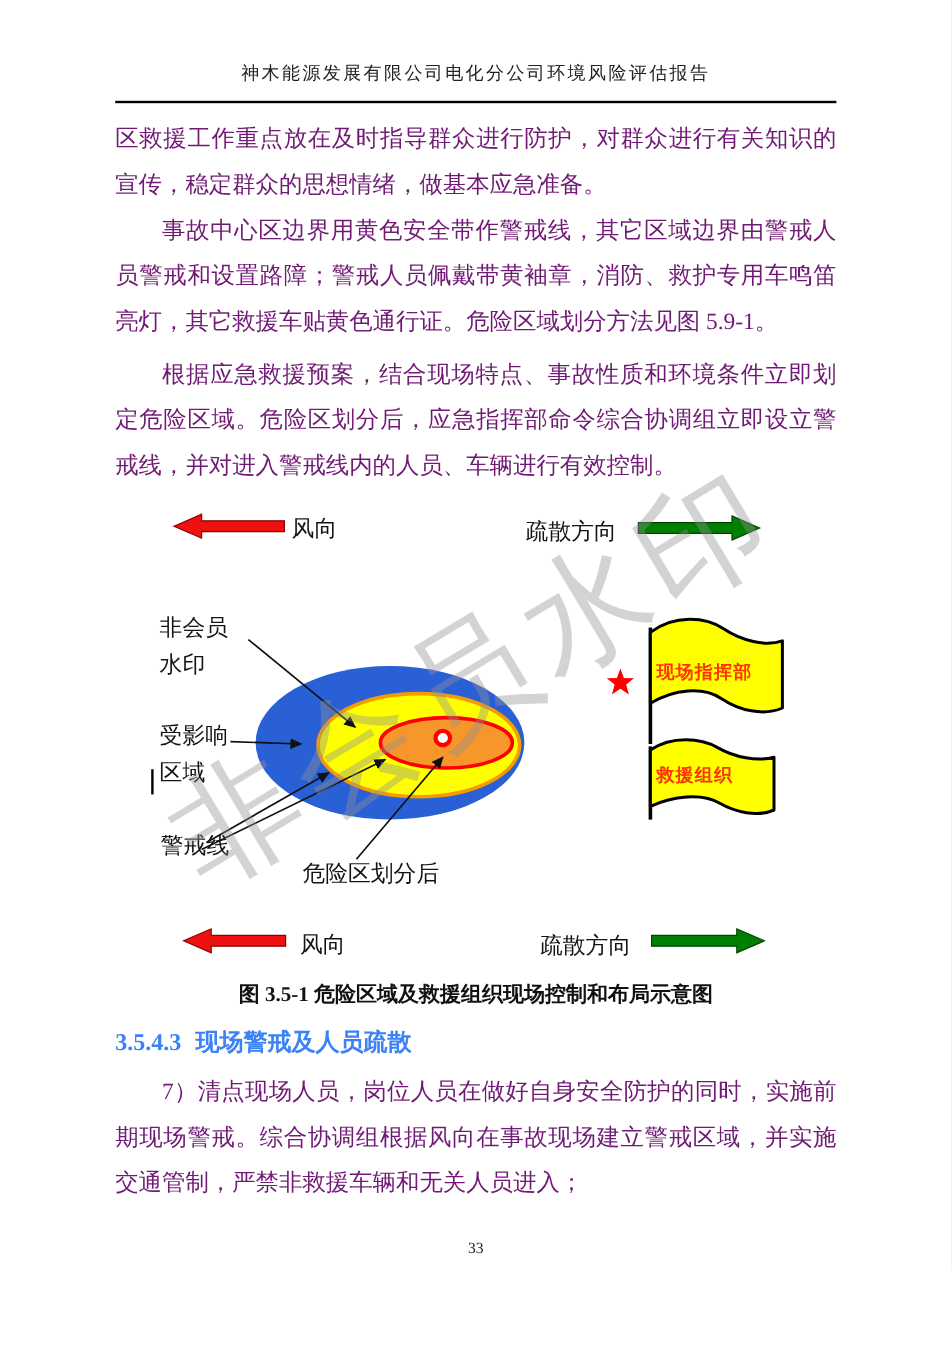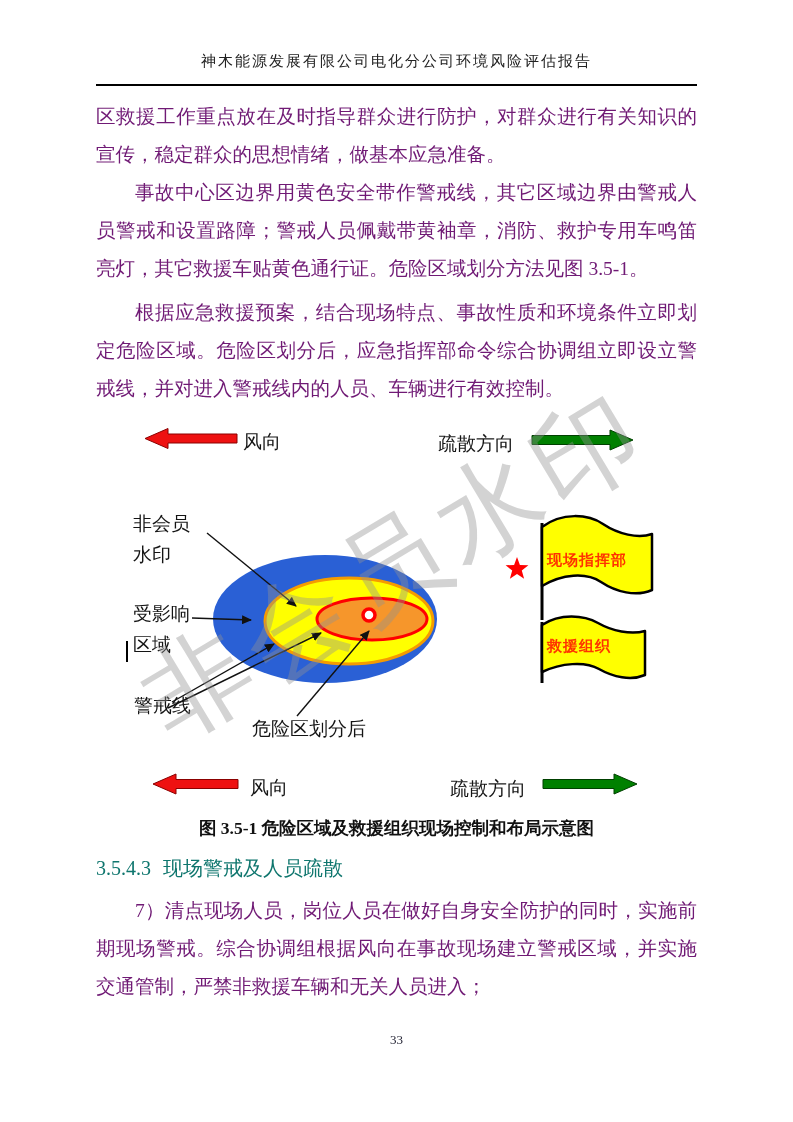--- a/index.html
+++ b/index.html
@@ -42,21 +42,21 @@
     position:absolute;font-size:15px;font-weight:bold;color:#FF3300;
     white-space:nowrap;letter-spacing:1px;
   }
   #lbl-flag1{left:547px;top:131px;}
   #lbl-flag2{left:547px;top:217px;}
   .caption{
     position:absolute;left:0;top:816px;width:793px;text-align:center;
     font-size:17.5px;font-weight:bold;color:#111;
   }
   .section-heading{
-    position:absolute;left:96px;top:855px;font-size:20px;font-weight:normal;color:#0f766e;
+    position:absolute;left:96px;top:855px;font-size:20px;font-weight:bold;color:#3b82f6;
   }
   .section-heading .sec-title{margin-left:12px;}
   .page-number{
     position:absolute;left:0;top:1032px;width:793px;text-align:center;
     font-size:13px;color:#223;
   }
   .watermark{
     position:absolute;left:70px;top:500px;width:650px;text-align:center;
     font-size:105px;line-height:130px;letter-spacing:8px;
     color:rgba(145,145,145,0.40);
@@ -67,21 +67,21 @@
 </style>
 </head>
 <body>
 
 <div class="page">
 
   <div class="doc-header">神木能源发展有限公司电化分公司环境风险评估报告</div>
   <div class="header-rule"></div>
 
   <div class="para" id="p1">区救援工作重点放在及时指导群众进行防护，对群众进行有关知识的宣传，稳定群众的思想情绪，做基本应急准备。</div>
-  <div class="para indent" id="p2">事故中心区边界用黄色安全带作警戒线，其它区域边界由警戒人员警戒和设置路障；警戒人员佩戴带黄袖章，消防、救护专用车鸣笛亮灯，其它救援车贴黄色通行证。危险区域划分方法见图 3.5-1。</div>
+  <div class="para indent" id="p2">事故中心区边界用黄色安全带作警戒线，其它区域边界由警戒人员警戒和设置路障；警戒人员佩戴带黄袖章，消防、救护专用车鸣笛亮灯，其它救援车贴黄色通行证。危险区域划分方法见图 5.9-1。</div>
   <div class="para indent" id="p3">根据应急救援预案，结合现场特点、事故性质和环境条件立即划定危险区域。危险区划分后，应急指挥部命令综合协调组立即设立警戒线，并对进入警戒线内的人员、车辆进行有效控制。</div>
 
   <div class="figure">
     <svg width="793" height="425" viewBox="0 0 793 425">
       <defs>
         <marker id="ah" markerWidth="11" markerHeight="9" refX="9" refY="4.5" orient="auto" markerUnits="userSpaceOnUse">
           <path d="M0,0 L10,4.5 L0,9 Z" fill="#111"></path>
         </marker>
       </defs>
 

